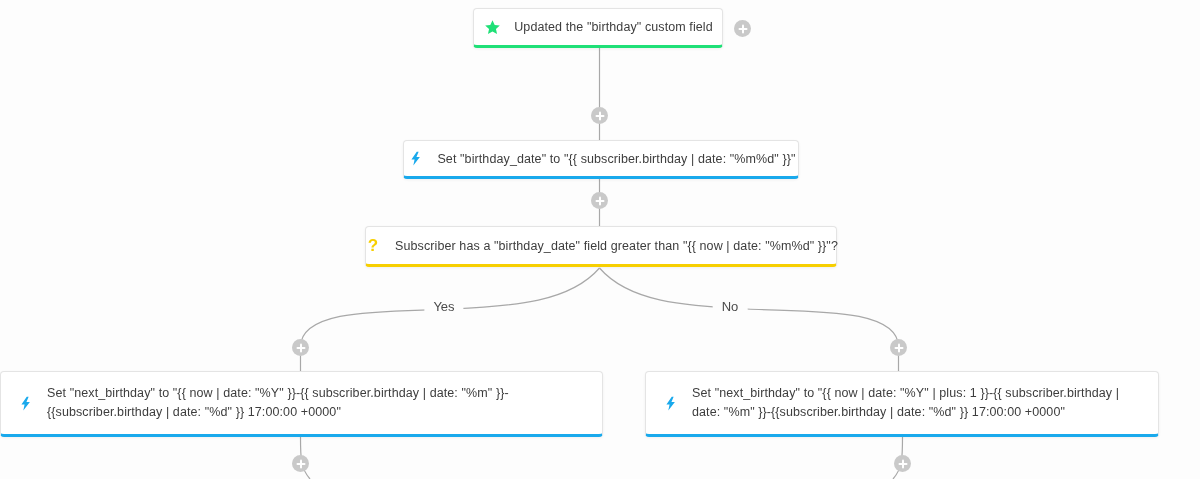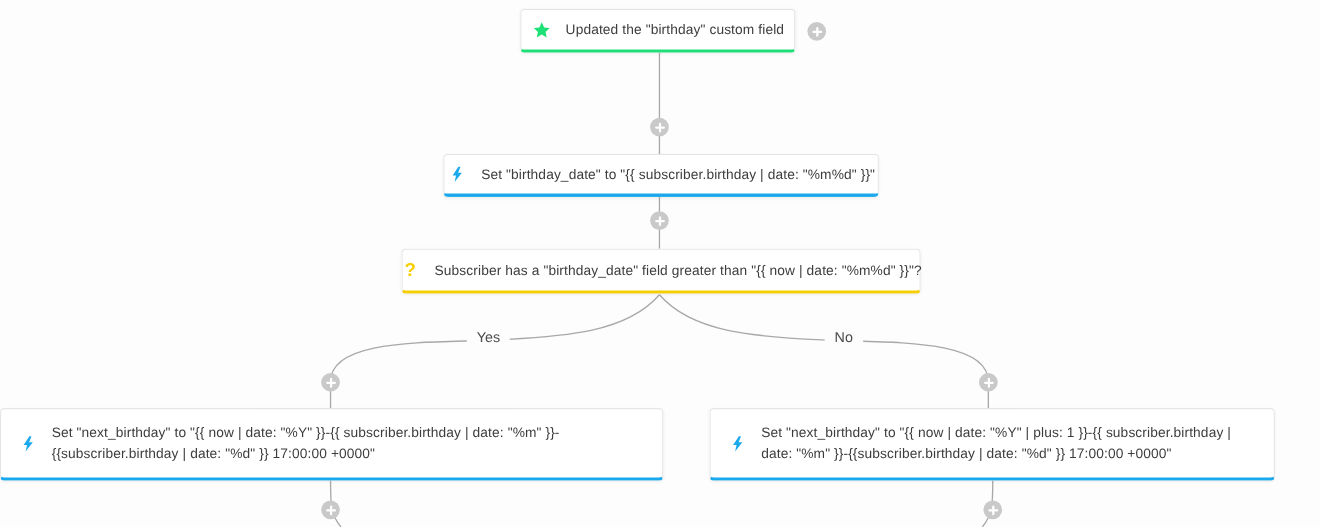--- a/index.html
+++ b/index.html
@@ -89,21 +89,21 @@
     position: absolute;
     top: 299px;
     transform: translateX(-50%);
     background: #fdfdfd;
     padding: 0 9px;
     font-size: 13px;
     color: #4b4b4b;
     line-height: 16px;
   }
   .branch-label-yes { left: 444px; }
-  .branch-label-no  { left: 767px; }
+  .branch-label-no  { left: 730px; }
 </style>
 </head>
 <body>
 
 <div class="canvas">
 
   <svg class="wires" viewBox="0 0 1200 479" xmlns="http://www.w3.org/2000/svg">
     <g fill="none" stroke="#a8a8a8" stroke-width="1.2">
       <path d="M599.5 48 L599.5 140"></path>
       <path d="M599.5 179 L599.5 226"></path>

